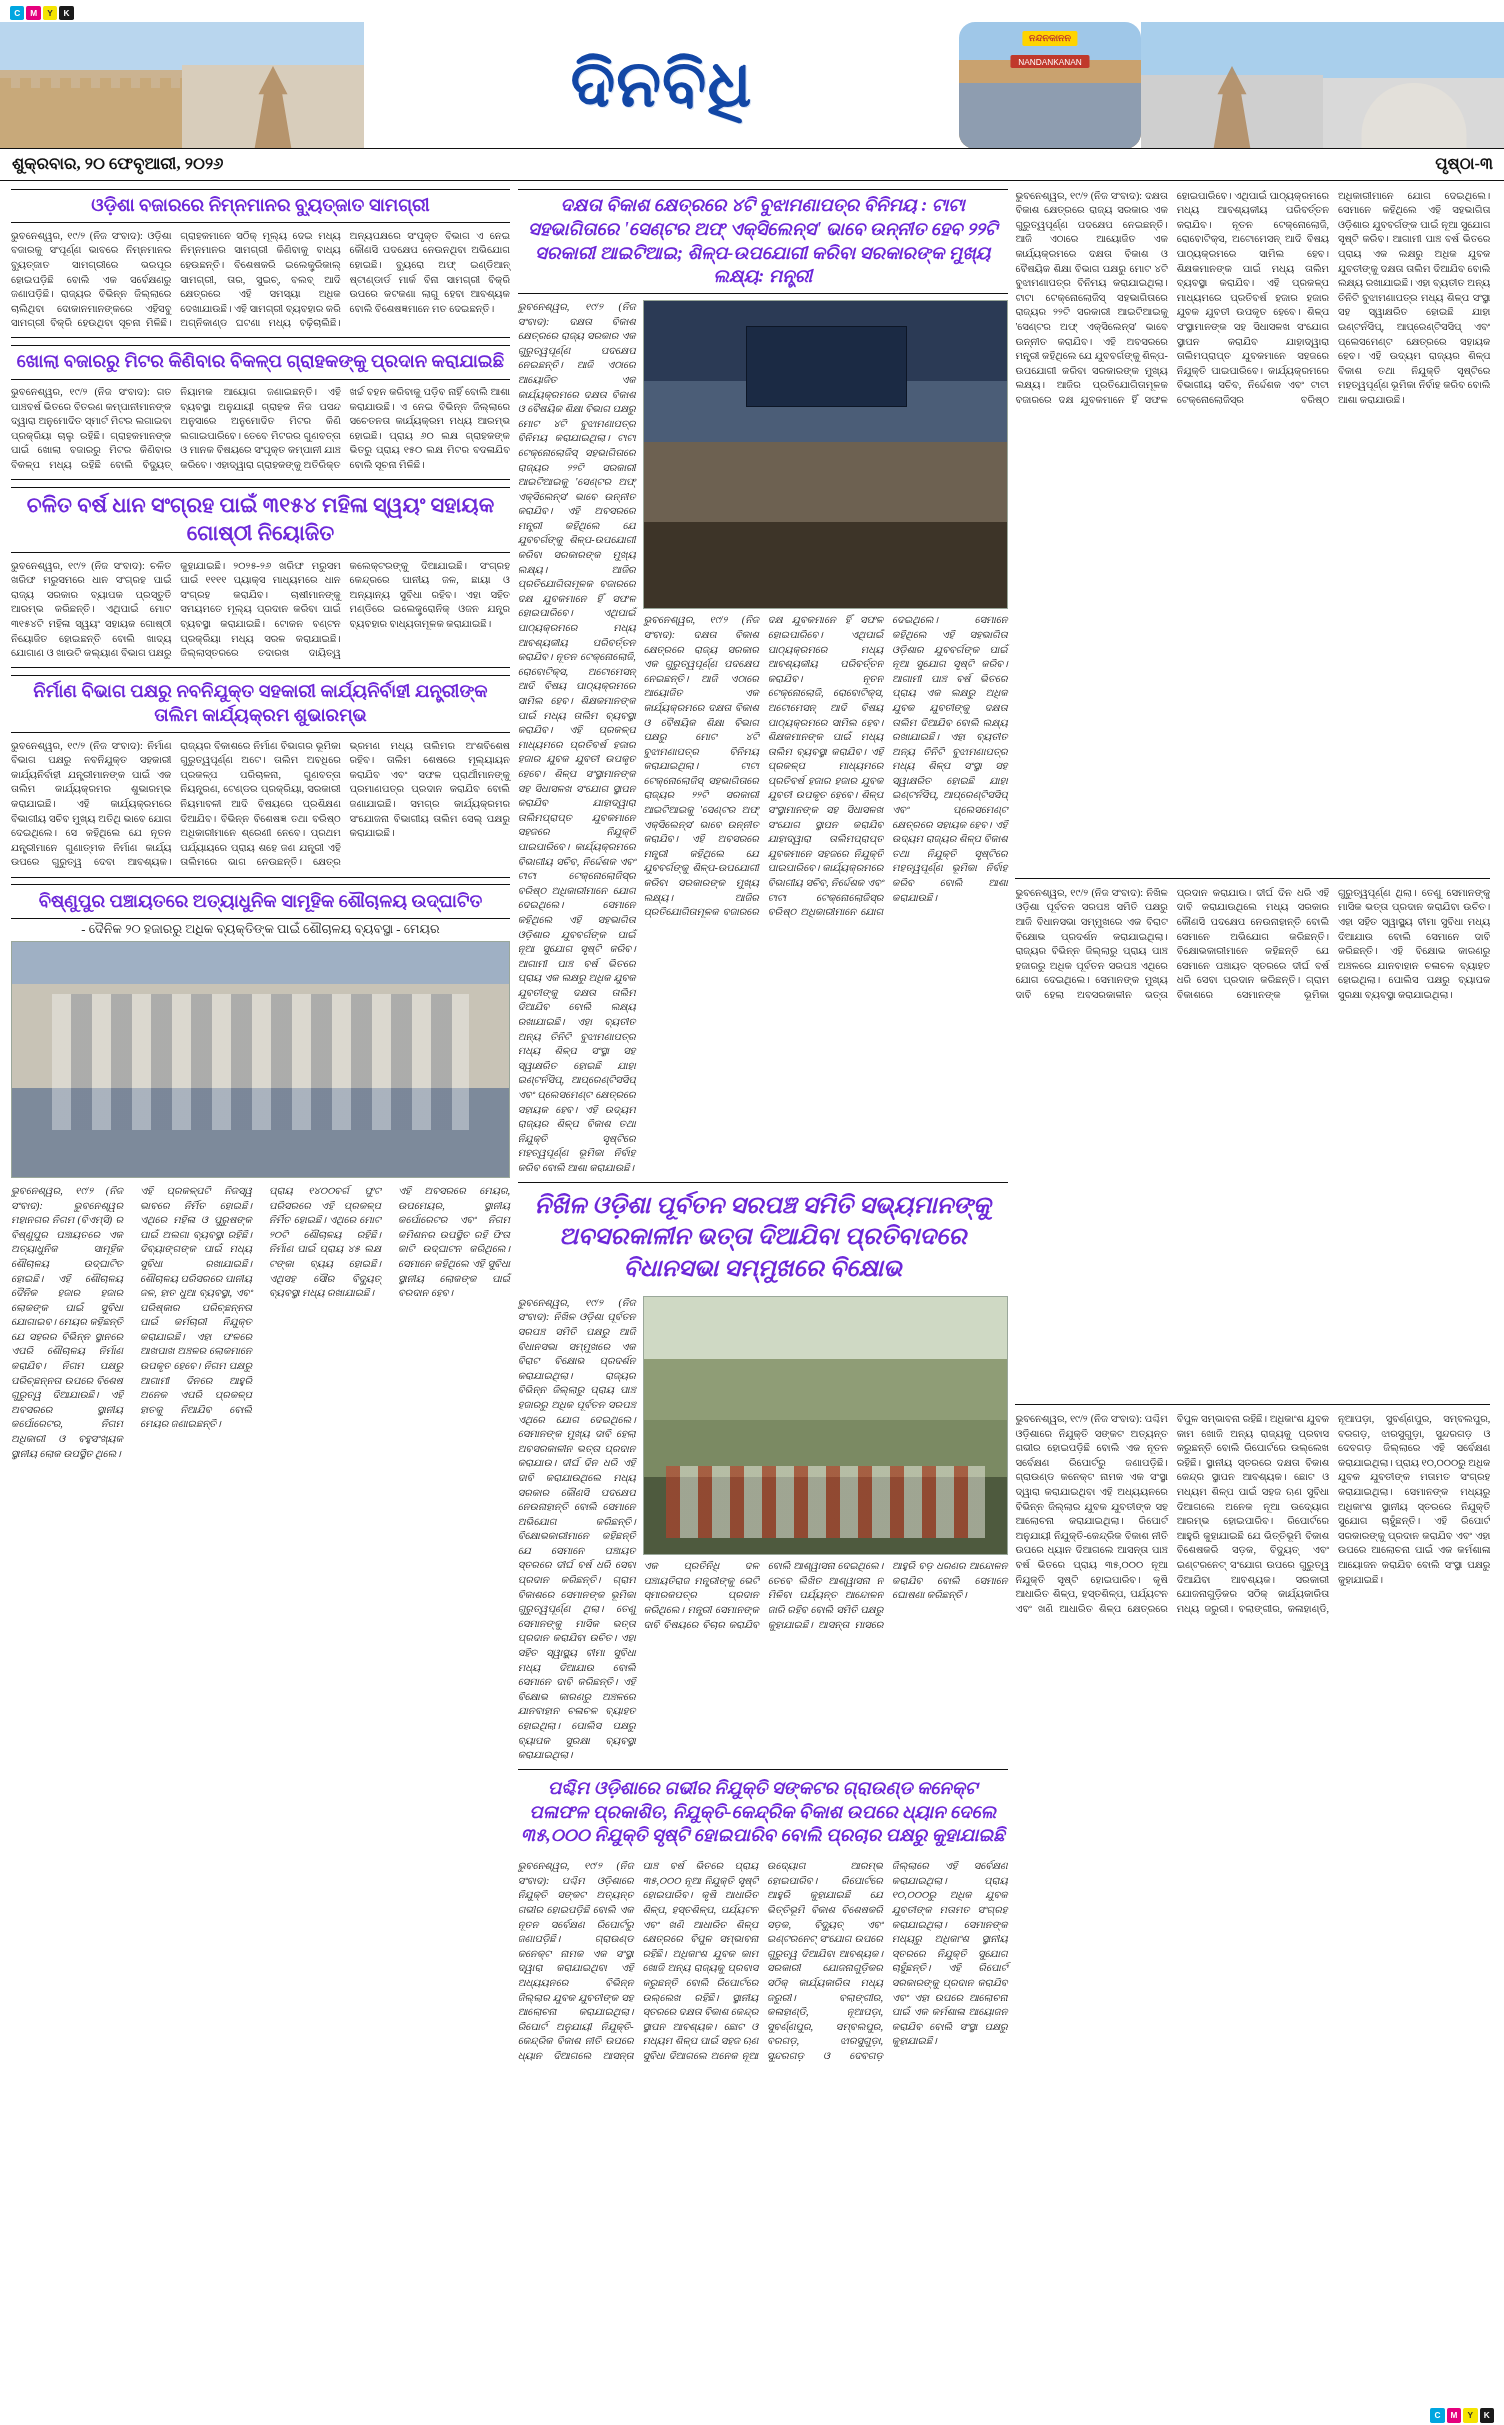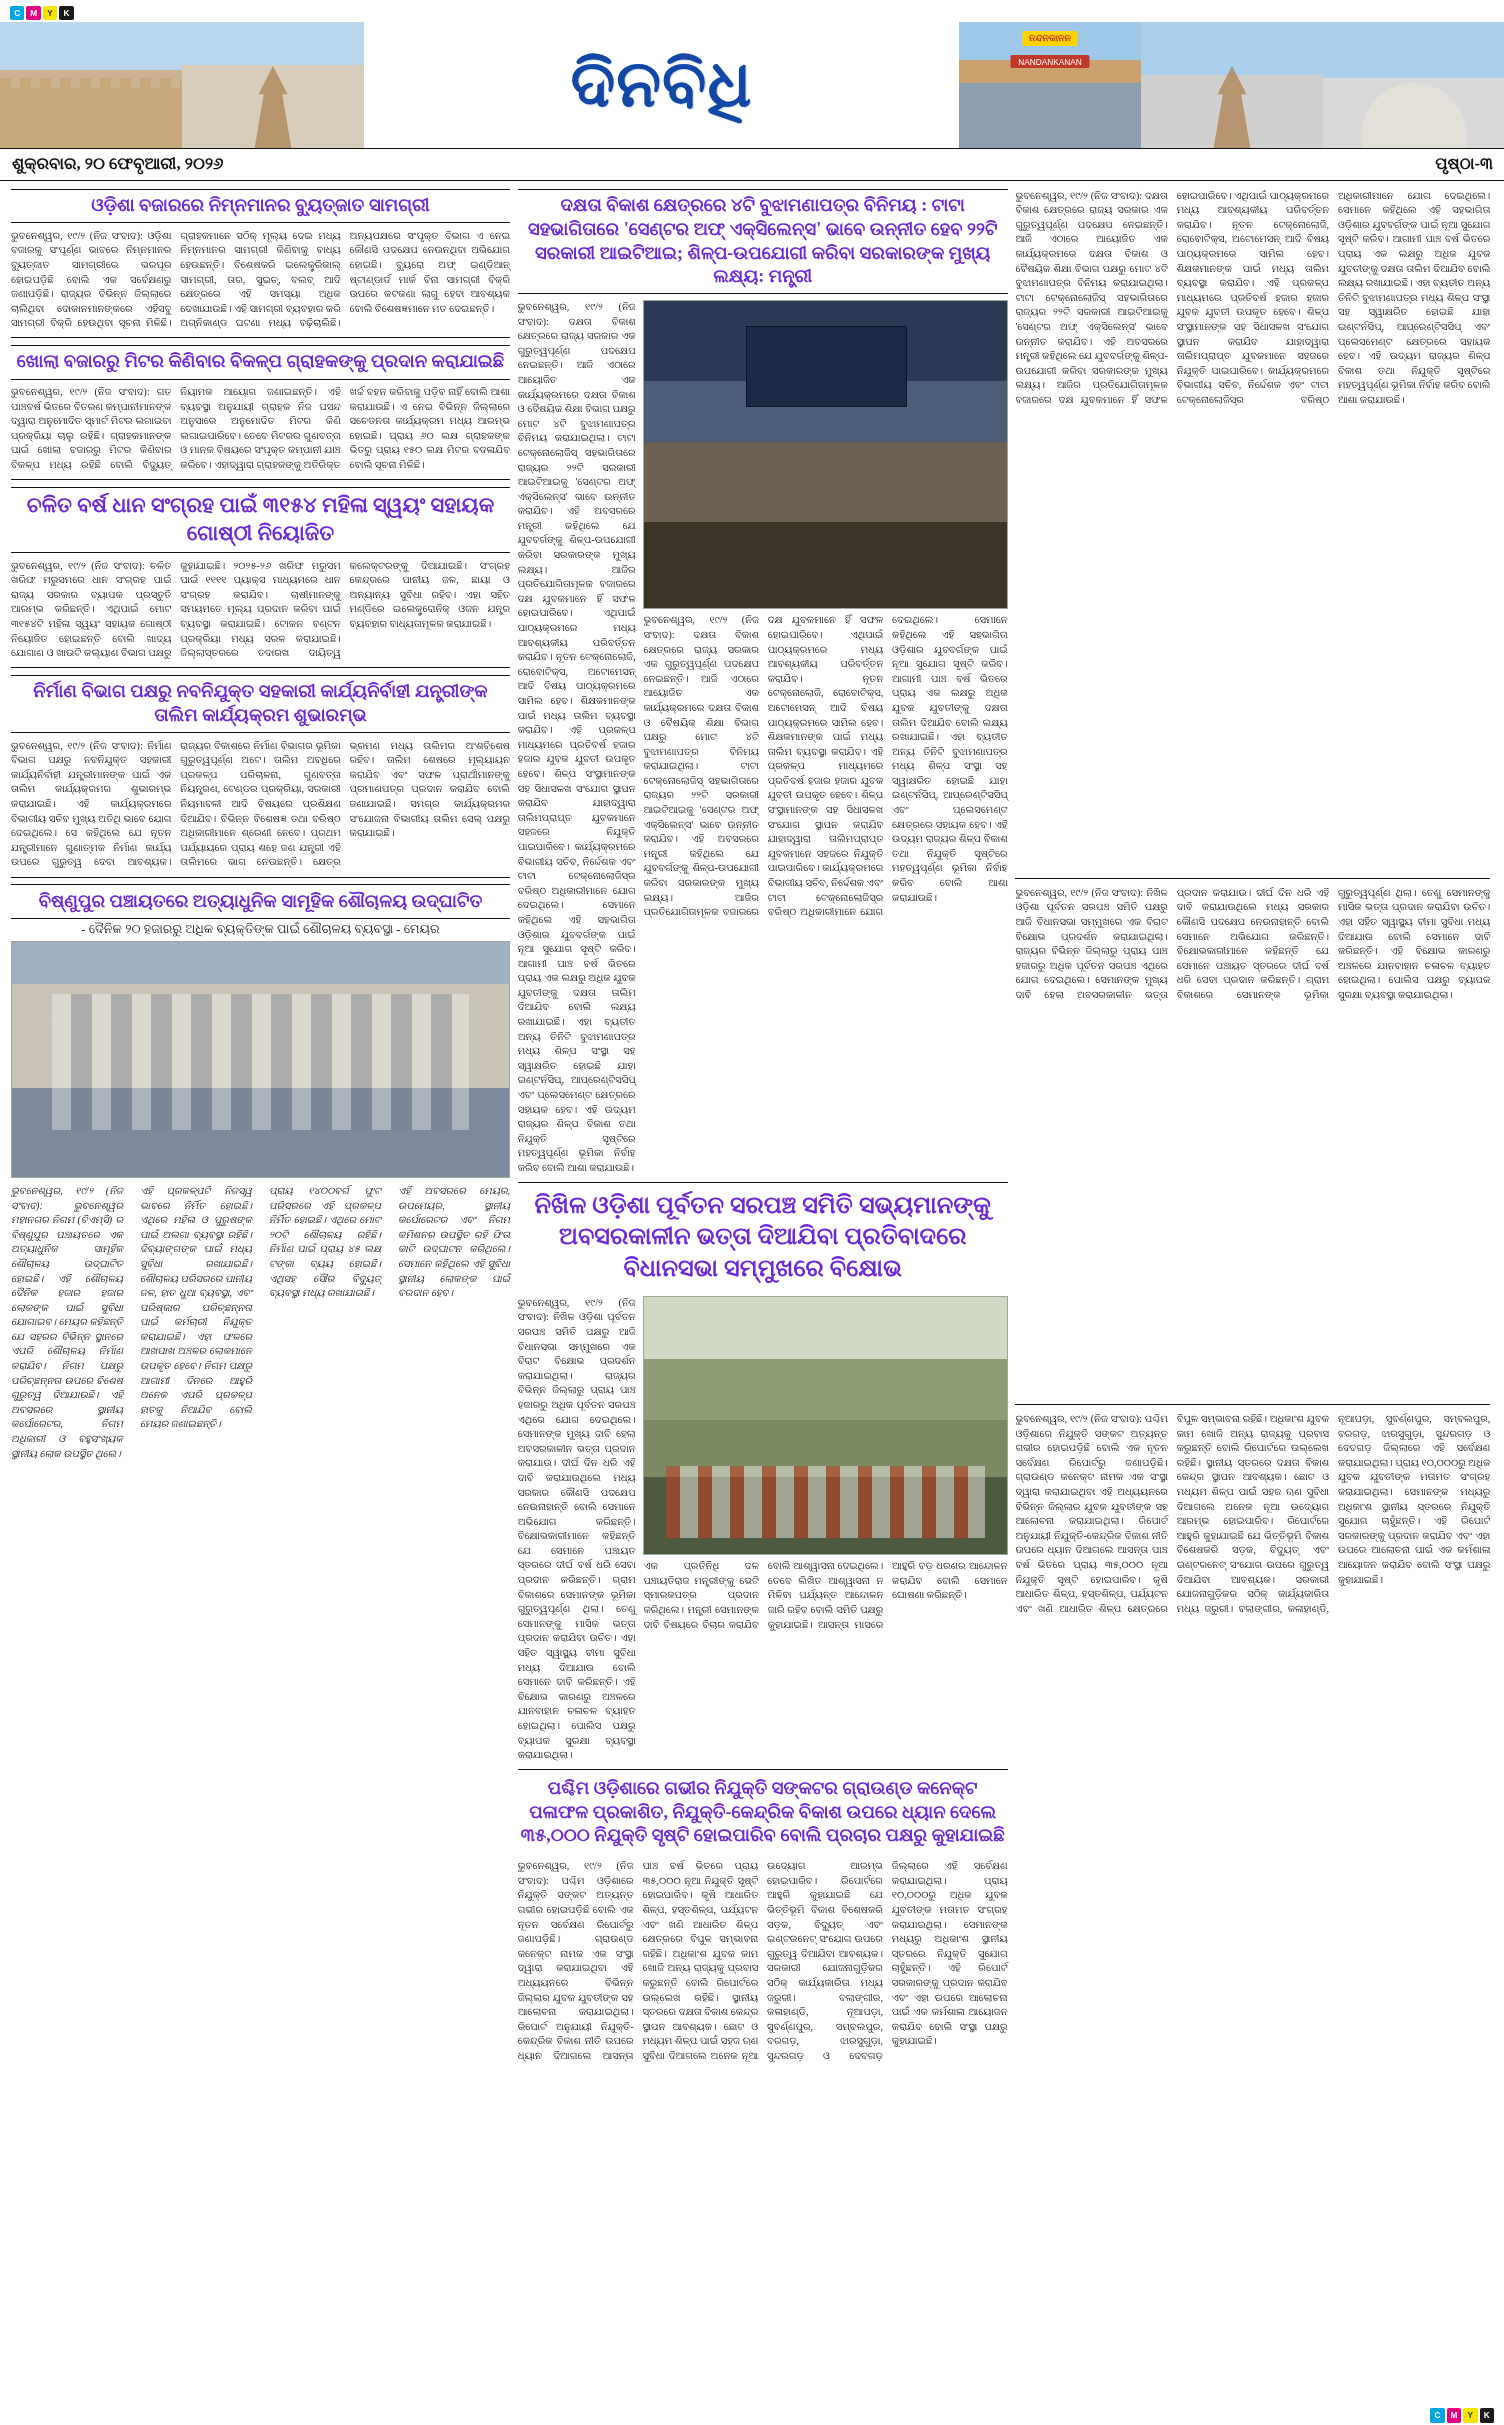--- a/index.html
+++ b/index.html
@@ -69,21 +69,21 @@
     background: #fff;
   }
   .mast-title span {
     font-family: "Liberation Serif", serif;
     font-size: 65px;
     font-weight: bold;
     color: #1247a6;
     letter-spacing: 1.1px;
     text-shadow: 1.1px 1.1px 0 #d8e2f2;
   }
-  .ph3 { width: 182px; background: linear-gradient(#9fc7e8 0 30%, #c9a26f 30% 100%); }
+  .ph3 { width: 182px; background: linear-gradient(#9fc7e8 0 30%, #c9a26f 30% 100%); border-radius: 16px; }
   .ph4 { width: 182px; background: linear-gradient(#a9cfec 0 42%, #cfcfcf 42% 100%); }
   .ph5 { width: 182px; background: linear-gradient(#a9cfec 0 44%, #d9d9d9 44% 100%); }
 
   
   .temple {
     position: absolute;
     bottom: 0;
     left: 50%;
     transform: translateX(-50%);
     width: 66px; height: 83px;
@@ -137,21 +137,21 @@
   }
   .datestrip .mid { flex: 1 1 auto; height: 0.6px; }
 
   
   .content {
     display: flex;
     padding: 7.7px 11px 0 11px;
     gap: 7.7px;
   }
   .col-left { width: 499px; flex: 0 0 499px; }
-  .col-mid  { width: 490px; flex: 0 0 490px; }
+  .col-mid  { width: 490px; flex: 0 0 490px; font-style: italic; }
   .col-right{ width: 475px; flex: 0 0 475px; }
 
   .headline {
     font-family: "Liberation Serif", serif;
     font-weight: bold;
     color: #6d28d9;
     text-align: center;
     line-height: 1.32;
     border-top: 1.1px solid #111;
     border-bottom: 1.1px solid #111;

